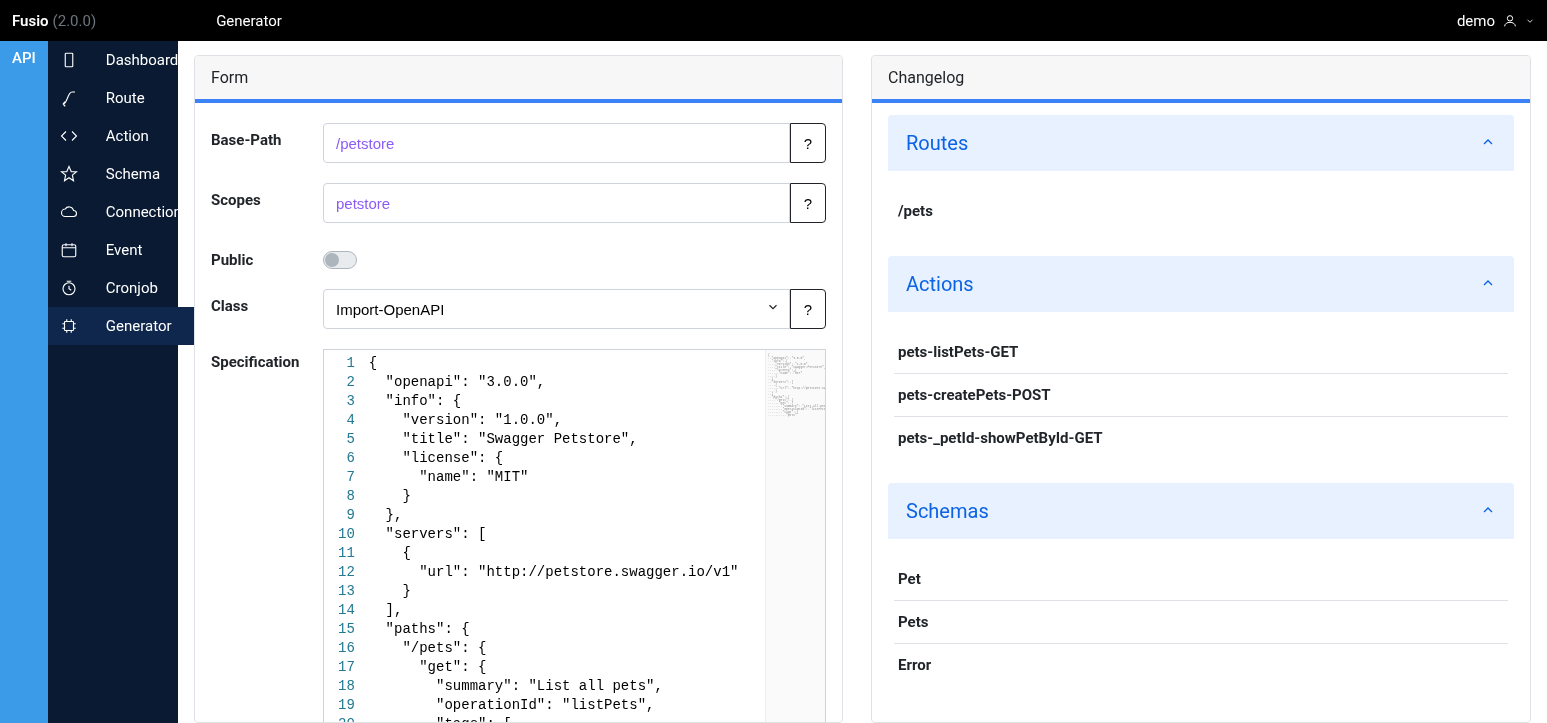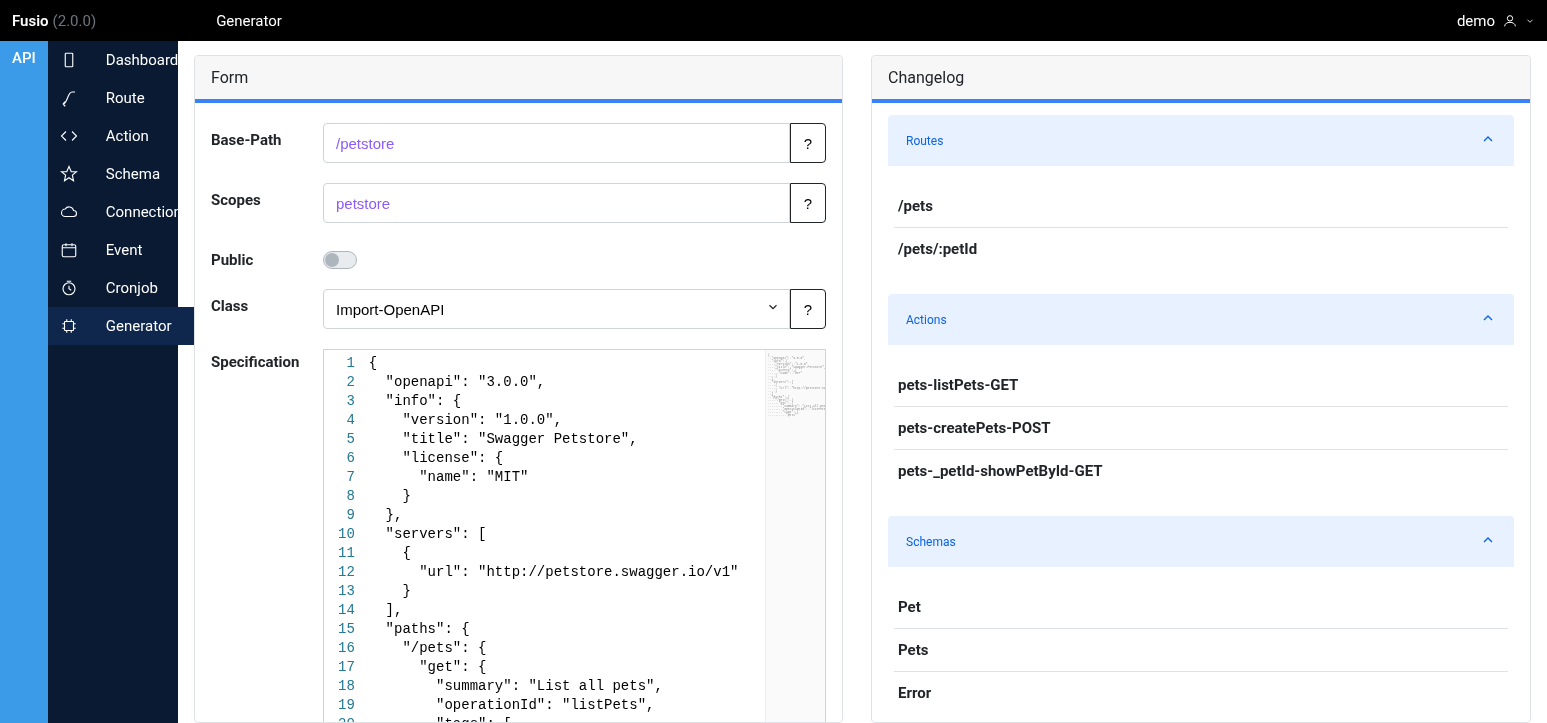--- a/index.html
+++ b/index.html
@@ -107,21 +107,21 @@
   }
   .code-lines { flex:1; padding:4px 4px; line-height:19px; color:#000; white-space:pre; overflow:hidden; }
   .minimap { width:60px; background:#fafafa; border-left:1px solid #eee; font-size:3px; line-height:3px; color:#888; padding:4px 2px; overflow:hidden;}
 
   
   .accordion { padding:12px 16px 0 16px; overflow:auto; }
   .acc-section { margin-bottom:24px; }
   .acc-header {
     background:#e7f1ff; color:#0c63e4; border:1px solid #cfe2ff 0;
     padding:16px 18px; border-radius:4px 4px 0 0; display:flex; align-items:center; justify-content:space-between;
-    cursor:pointer; font-size:12px;
+    cursor:pointer; font-size:20px;
   }
   .acc-caret svg { stroke:#0c63e4; }
   .acc-body { padding:19px 6px 0 6px; }
   .acc-item {
     padding:12px 4px; font-weight:700; border-bottom:1px solid #dee2e6;
   }
   .acc-item:last-child { border-bottom:0; }
 </style>
 </head>
 <body>
@@ -327,21 +327,20 @@
       <div class="accordion" id="accordion">
           <div class="acc-section">
             <div class="acc-header">
               <span>Routes</span>
               <span class="acc-caret"><svg viewBox="0 0 24 24" width="16" height="16">
                   <path d="M6 15l6-6 6 6" fill="none" stroke-width="2"></path>
                 </svg></span>
             </div>
             <div class="acc-body">
               <div class="acc-item">/pets</div>
-              <div class="acc-item">/pets/:petId</div>
             </div>
           </div>
           <div class="acc-section">
             <div class="acc-header">
               <span>Actions</span>
               <span class="acc-caret"><svg viewBox="0 0 24 24" width="16" height="16">
                   <path d="M6 15l6-6 6 6" fill="none" stroke-width="2"></path>
                 </svg></span>
             </div>
             <div class="acc-body">

